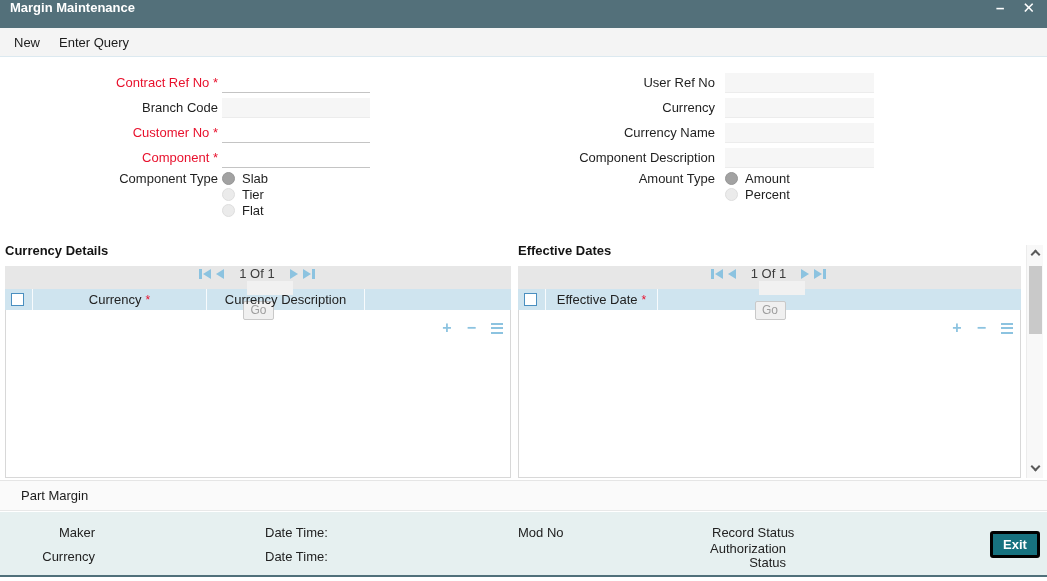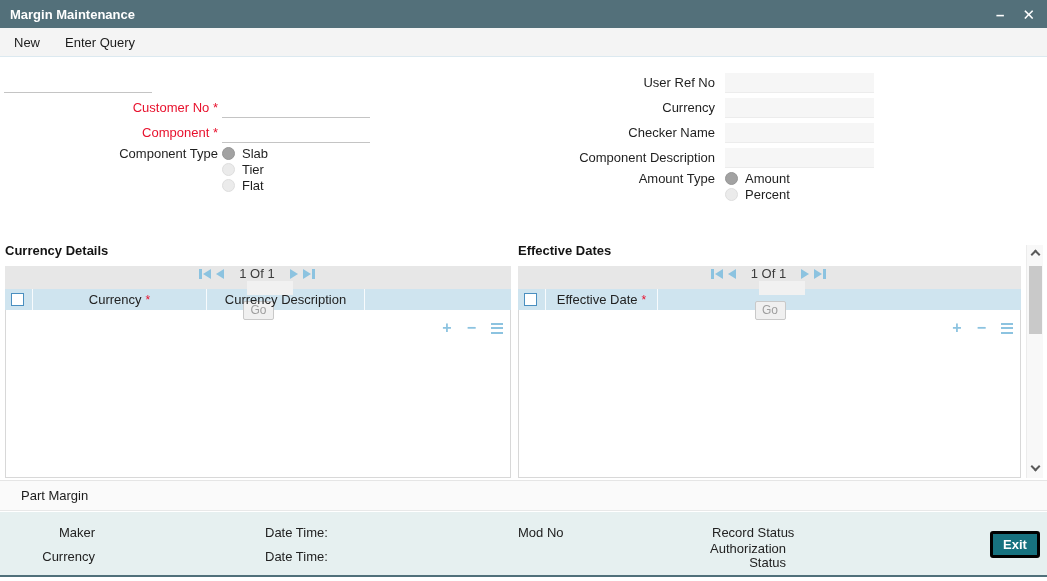--- a/index.html
+++ b/index.html
@@ -9,28 +9,28 @@
     --c-required_red:#e8112d;
     --c-table_header_bg:#cfe4ef;
     --c-footer_bg:#e6f0f0;
   }
   *{box-sizing:border-box;margin:0;padding:0;}
   body{font-family:"Liberation Sans","DejaVu Sans",sans-serif;background:#fff;}
   #window{position:relative;width:1047px;height:581px;background:#fff;overflow:hidden;font-size:13px;color:#1f1f1f;}
 
   
   .titlebar{position:absolute;top:0;left:0;width:1047px;height:28px;background:var(--c-titlebar);
-    display:flex;align-items:center;padding:0 12px 0 10px;}
+    display:flex;align-items:flex-start;padding:0 12px 0 10px;}
   .titlebar .title{color:#fff;font-weight:bold;font-size:13px;}
   .win-controls{margin-left:auto;display:flex;align-items:center;gap:18px;}
   .win-btn{color:#fff;font-size:15px;font-weight:bold;line-height:1;cursor:pointer;}
 
   
   .menubar{position:absolute;top:28px;left:0;width:1047px;height:29px;background:#f4f4f4;
-    display:flex;align-items:center;gap:25px;padding-left:14px;border-bottom:1px solid #dce9f0;}
+    display:flex;align-items:center;gap:19px;padding-left:14px;border-bottom:1px solid #dce9f0;}
   .menu-item{font-size:13px;color:#1c1c1c;cursor:pointer;}
 
   
   .form-col{position:absolute;top:70px;}
   .form-col.left{left:0;}
   .form-col.right{left:505px;}
   .frow{display:flex;align-items:center;height:25px;}
   .flabel{display:inline-block;text-align:right;font-size:13px;color:#1f1f1f;}
   .left .flabel{width:218px;}
   .right .flabel{width:210px;}
@@ -124,21 +124,26 @@
     </span>
   </div>
 
   <div class="menubar">
     <span class="menu-item">New</span>
     <span class="menu-item">Enter Query</span>
   </div>
 
   <div class="form-col left">
     <div class="frow">
+      <span class="flabel req"><span>Contract Ref No</span> <span class="star">*</span></span>
       <input class="fld" value="" style="">
+    </div>
+    <div class="frow">
+      <span class="flabel">Branch Code</span>
+      <input class="fld disabled" disabled="" value="" style="">
     </div>
     <div class="frow">
       <span class="flabel req"><span>Customer No</span> <span class="star">*</span></span>
       <input class="fld" value="" style="">
     </div>
     <div class="frow">
       <span class="flabel req"><span>Component</span> <span class="star">*</span></span>
       <input class="fld" value="" style="">
     </div>
     <div class="radio-row">
@@ -163,21 +168,21 @@
   <div class="form-col right">
     <div class="frow">
       <span class="flabel">User Ref No</span>
       <input class="fld disabled" disabled="" value="" style="">
     </div>
     <div class="frow">
       <span class="flabel">Currency</span>
       <input class="fld disabled" disabled="" value="" style="">
     </div>
     <div class="frow">
-      <span class="flabel">Checker Name</span>
+      <span class="flabel">Currency Name</span>
       <input class="fld disabled" disabled="" value="" style="">
     </div>
     <div class="frow">
       <span class="flabel">Component Description</span>
       <input class="fld disabled" disabled="" value="" style="">
     </div>
     <div class="radio-row">
       <span class="flabel">Amount Type</span>
       <div class="radio-group">
         <div class="radio-option selected">

